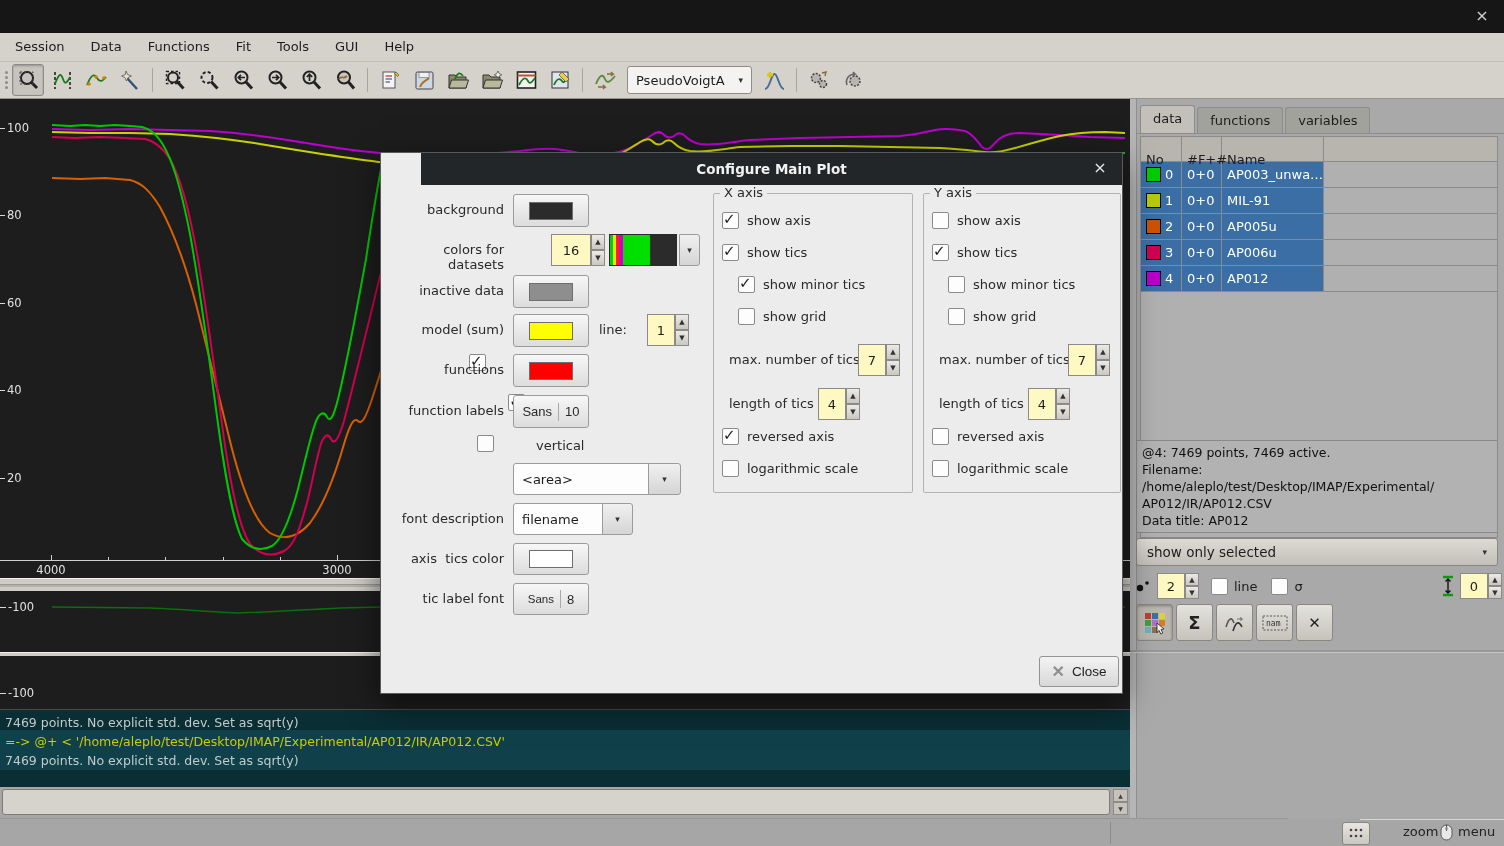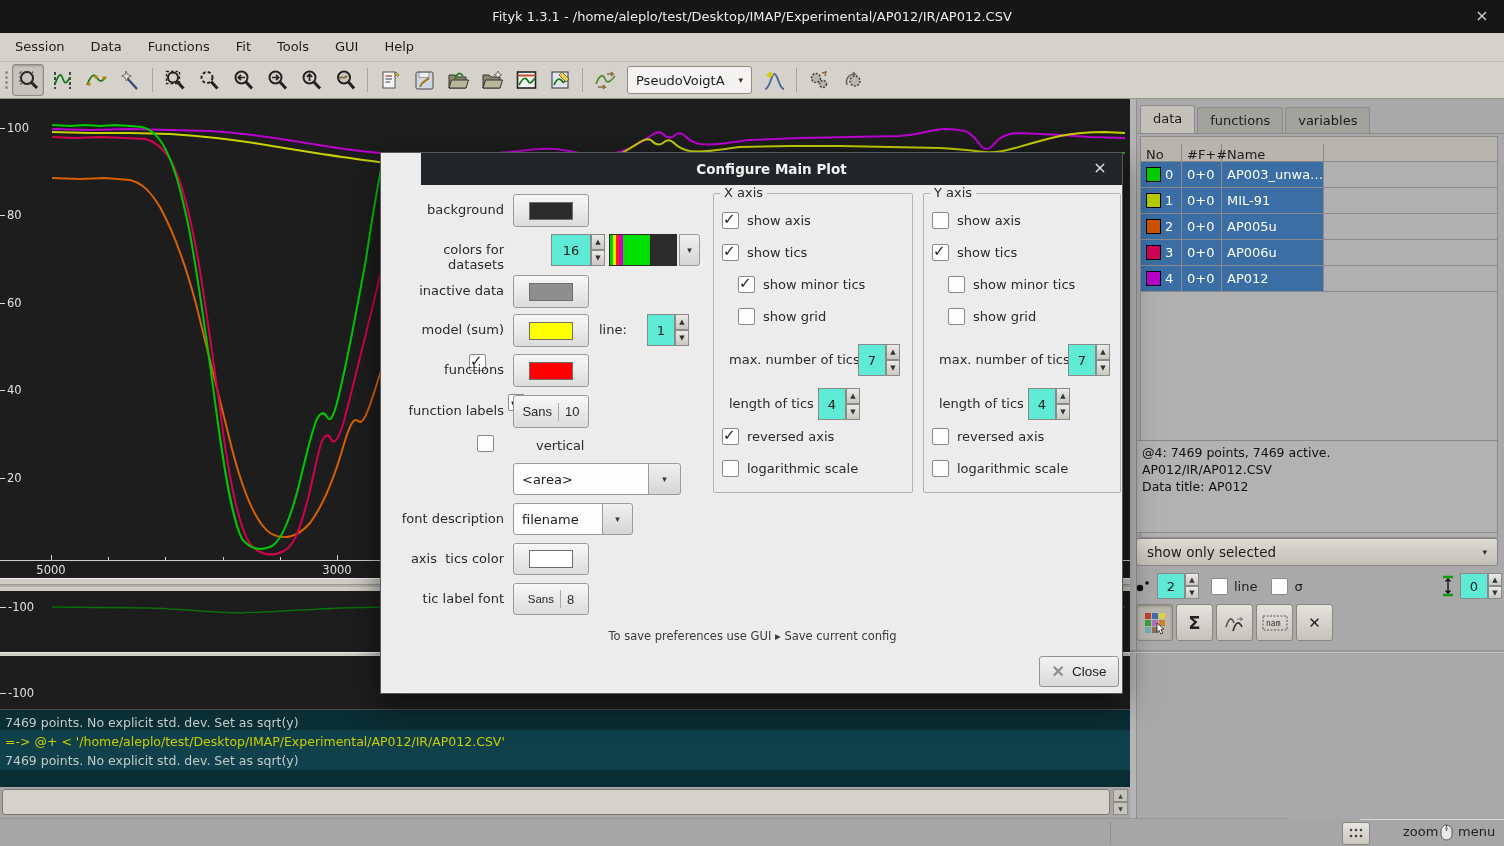--- a/index.html
+++ b/index.html
@@ -64,34 +64,34 @@
   #sb-line{position:absolute;left:1360px;top:0;width:144px;height:1px;background:#d9d9d9;}
   
   #rightpanel{left:1130px;top:99px;width:374px;height:719px;background:#a9a9a9;}
   #rp-sash{position:absolute;left:0;top:0;width:6px;height:719px;background:#b5b5b5;border-right:1px solid #8f8f8f;}
   .tabs{position:absolute;left:10px;top:6px;height:28px;display:flex;align-items:flex-end;}
   .tab{padding:5px 12px;border:1px solid #8c8c8c;border-bottom:none;background:#a2a29c;border-radius:3px 3px 0 0;margin-right:2px;font-size:13px;}
   .tab.active{background:#c3c0b9;padding-bottom:7px;}
   #tabline{position:absolute;left:6px;top:34px;width:368px;height:1px;background:#8c8c8c;}
   #dtable{position:absolute;left:10px;top:37px;width:358px;height:402px;background:#b0b0b0;border:1px solid #8a8a8a;box-sizing:border-box;}
   .thead{display:flex;height:24px;background:#b8b5ae;border-bottom:1px solid #8a8a8a;}
-  .thead div{border-right:1px solid #8a8a8a;box-sizing:border-box;padding:3px 5px;font-size:13px;margin-top:7px;}
+  .thead div{border-right:1px solid #8a8a8a;box-sizing:border-box;padding:15px 5px;font-size:13px;}
   .c-no{width:41px;} .c-ff{width:40px;} .c-name{width:102px;} .c-rest{flex:1;border-right:none !important;}
   .trow{display:flex;height:25px;background:#3b6ea5;color:#fff;border-bottom:1px solid #8a8a8a;align-items:stretch;}
   .trow div{border-right:1px solid #8a8a8a;box-sizing:border-box;padding:4px 5px;font-size:13px;display:flex;align-items:center;gap:4px;}
   .trow .c-rest{background:#b0b0b0;}
   .swatch{width:13px;height:13px;border:1px solid #000;display:inline-block;flex:none;}
   #infobox{position:absolute;left:6px;top:341px;width:362px;height:93px;border:1px solid #8a8a8a;background:#b2b2b2;
            font-size:12.5px;line-height:17px;padding:3px 5px;box-sizing:border-box;color:#111;}
   #filterdrop{position:absolute;left:6px;top:439px;width:362px;height:28px;background:linear-gradient(#dedbd4,#c2bfb8);
               border:1px solid #8a8781;border-radius:3px;display:flex;align-items:center;padding:0 10px;box-sizing:border-box;
               justify-content:space-between;font-size:13.5px;}
   .ctlrow{position:absolute;left:6px;top:472px;width:366px;height:30px;display:flex;align-items:center;gap:6px;}
   .spinbox{display:flex;height:26px;}
-  .spinbox .num{width:26px;background:#5eead4;border:1px solid #8a8a8a;display:flex;align-items:center;justify-content:center;font-size:13px;}
+  .spinbox .num{width:26px;background:#fef9c3;border:1px solid #8a8a8a;display:flex;align-items:center;justify-content:center;font-size:13px;}
   .spincol{width:14px;display:flex;flex-direction:column;}
   .spincol span{flex:1;background:linear-gradient(#eceae6,#cac7c0);border:1px solid #8a8a8a;font-size:7px;color:#333;
                 display:flex;align-items:center;justify-content:center;}
   .cb{width:15px;height:15px;background:#fdfdfd;border:1px solid #8a8a8a;border-radius:2px;position:relative;flex:none;display:inline-block;}
   .cb.on::after{content:"✓";position:absolute;left:0px;top:-3px;font-size:15px;font-weight:bold;color:#1a1a1a;}
   .btnrow{position:absolute;left:6px;top:505px;display:flex;gap:3px;}
   .sqbtn{width:35px;height:35px;background:linear-gradient(#e4e2dd,#c6c3bc);border:1px solid #8a8781;border-radius:3px;
          display:flex;align-items:center;justify-content:center;font-size:18px;color:#222;}
   .sqbtn.pressed{background:#bab7b0;box-shadow:inset 0 1px 3px rgba(0,0,0,.3);}
   #rp-divider{position:absolute;left:0;top:551px;width:374px;height:2px;background:#989898;border-bottom:1px solid #c4c4c4;}
@@ -123,21 +123,20 @@
   #palette{position:absolute;display:flex;border:1px solid #2a2a2a;box-sizing:border-box;background:#2b2b2b;}
   #palette div{height:100%;}
   .fontbtn-sep{width:1px;height:18px;background:#aaa;}
 </style>
 </head>
 <body>
 
 <div id="app">
 
   <div class="abs" id="titlebar">
-    <span>Fityk 1.3.1 - /home/aleplo/test/Desktop/IMAP/Experimental/AP012/IR/AP012.CSV</span>
     <span class="wclose">×</span>
   </div>
 
   <div class="abs" id="menubar">
     <span class="menu-item">Session</span>
     <span class="menu-item">Data</span>
     <span class="menu-item">Functions</span>
     <span class="menu-item">Fit</span>
     <span class="menu-item">Tools</span>
     <span class="menu-item">GUI</span>
@@ -325,21 +324,21 @@
     <span class="ytick" style="top:379px"></span>
     <span class="ylab" style="top:372px">20</span>
     
     <div class="xaxis-line"></div>
     <span class="xtick" style="left:51px;top:456px;height:5px"></span>
     <span class="xtick" style="left:108px;top:458px;height:3px"></span>
     <span class="xtick" style="left:165px;top:458px;height:3px"></span>
     <span class="xtick" style="left:223px;top:458px;height:3px"></span>
     <span class="xtick" style="left:280px;top:458px;height:3px"></span>
     <span class="xtick" style="left:337px;top:456px;height:5px"></span>
-    <span class="xlab" style="left:31px;top:464px">5000</span>
+    <span class="xlab" style="left:31px;top:464px">4000</span>
     <span class="xlab" style="left:317px;top:464px">3000</span>
   </div>
 
   <div class="abs" id="splitter1">
       <div class="mid"></div>
     </div>
 
   <div class="abs" id="aux1">
     <svg width="1130" height="61" viewBox="0 0 1130 61">
       <path fill="none" stroke-width="1.5" d="M52,16 L150,17 C180,18 210,21 240,22 C270,21 300,19 340,17 L382,16 L700,16 L1125,16" style="stroke: rgb(12, 110, 12);"></path>
@@ -451,20 +450,21 @@
             <span>4</span>
           </div>
         <div class="c-ff">0+0</div>
         <div class="c-name">AP012</div>
         <div class="c-rest"></div>
       </div>
     </div>
 
     <div id="infobox">
       <div>@4: 7469 points, 7469 active.</div>
+      <div>Filename: /home/aleplo/test/Desktop/IMAP/Experimental/</div>
       <div>AP012/IR/AP012.CSV</div>
       <div>Data title: AP012</div>
     </div>
 
     <div id="filterdrop">
       <span>show only selected</span>
       <span style="font-size:9px;color:#333">▾</span>
     </div>
 
     <div class="ctlrow">
@@ -618,21 +618,20 @@
       <span class="cswatch" style="background: rgb(255, 255, 255);"></span>
     </button>
 
     <span class="dlbl" style="left:3px;top:438px">tic label font</span>
     <button class="gtkbtn" style="left:132px;top:430px;width:76px;height:32px">
       <span style="font-size:11.5px">Sans</span>
       <span class="fontbtn-sep"></span>
       <span>8</span>
     </button>
 
-    <div id="dlg-note" style="top:476px">To save preferences use GUI ▸ Save current config</div>
 
     
     <div class="group" style="left:332px;top:40px;width:198px;height:298px">
       <span class="gtitle">X axis</span>
       <span class="gitem" style="left:8px;top:18px">
           <span class="cb on"></span>
           <span>show axis</span>
         </span>
       <span class="gitem" style="left:8px;top:50px">
           <span class="cb on"></span>

